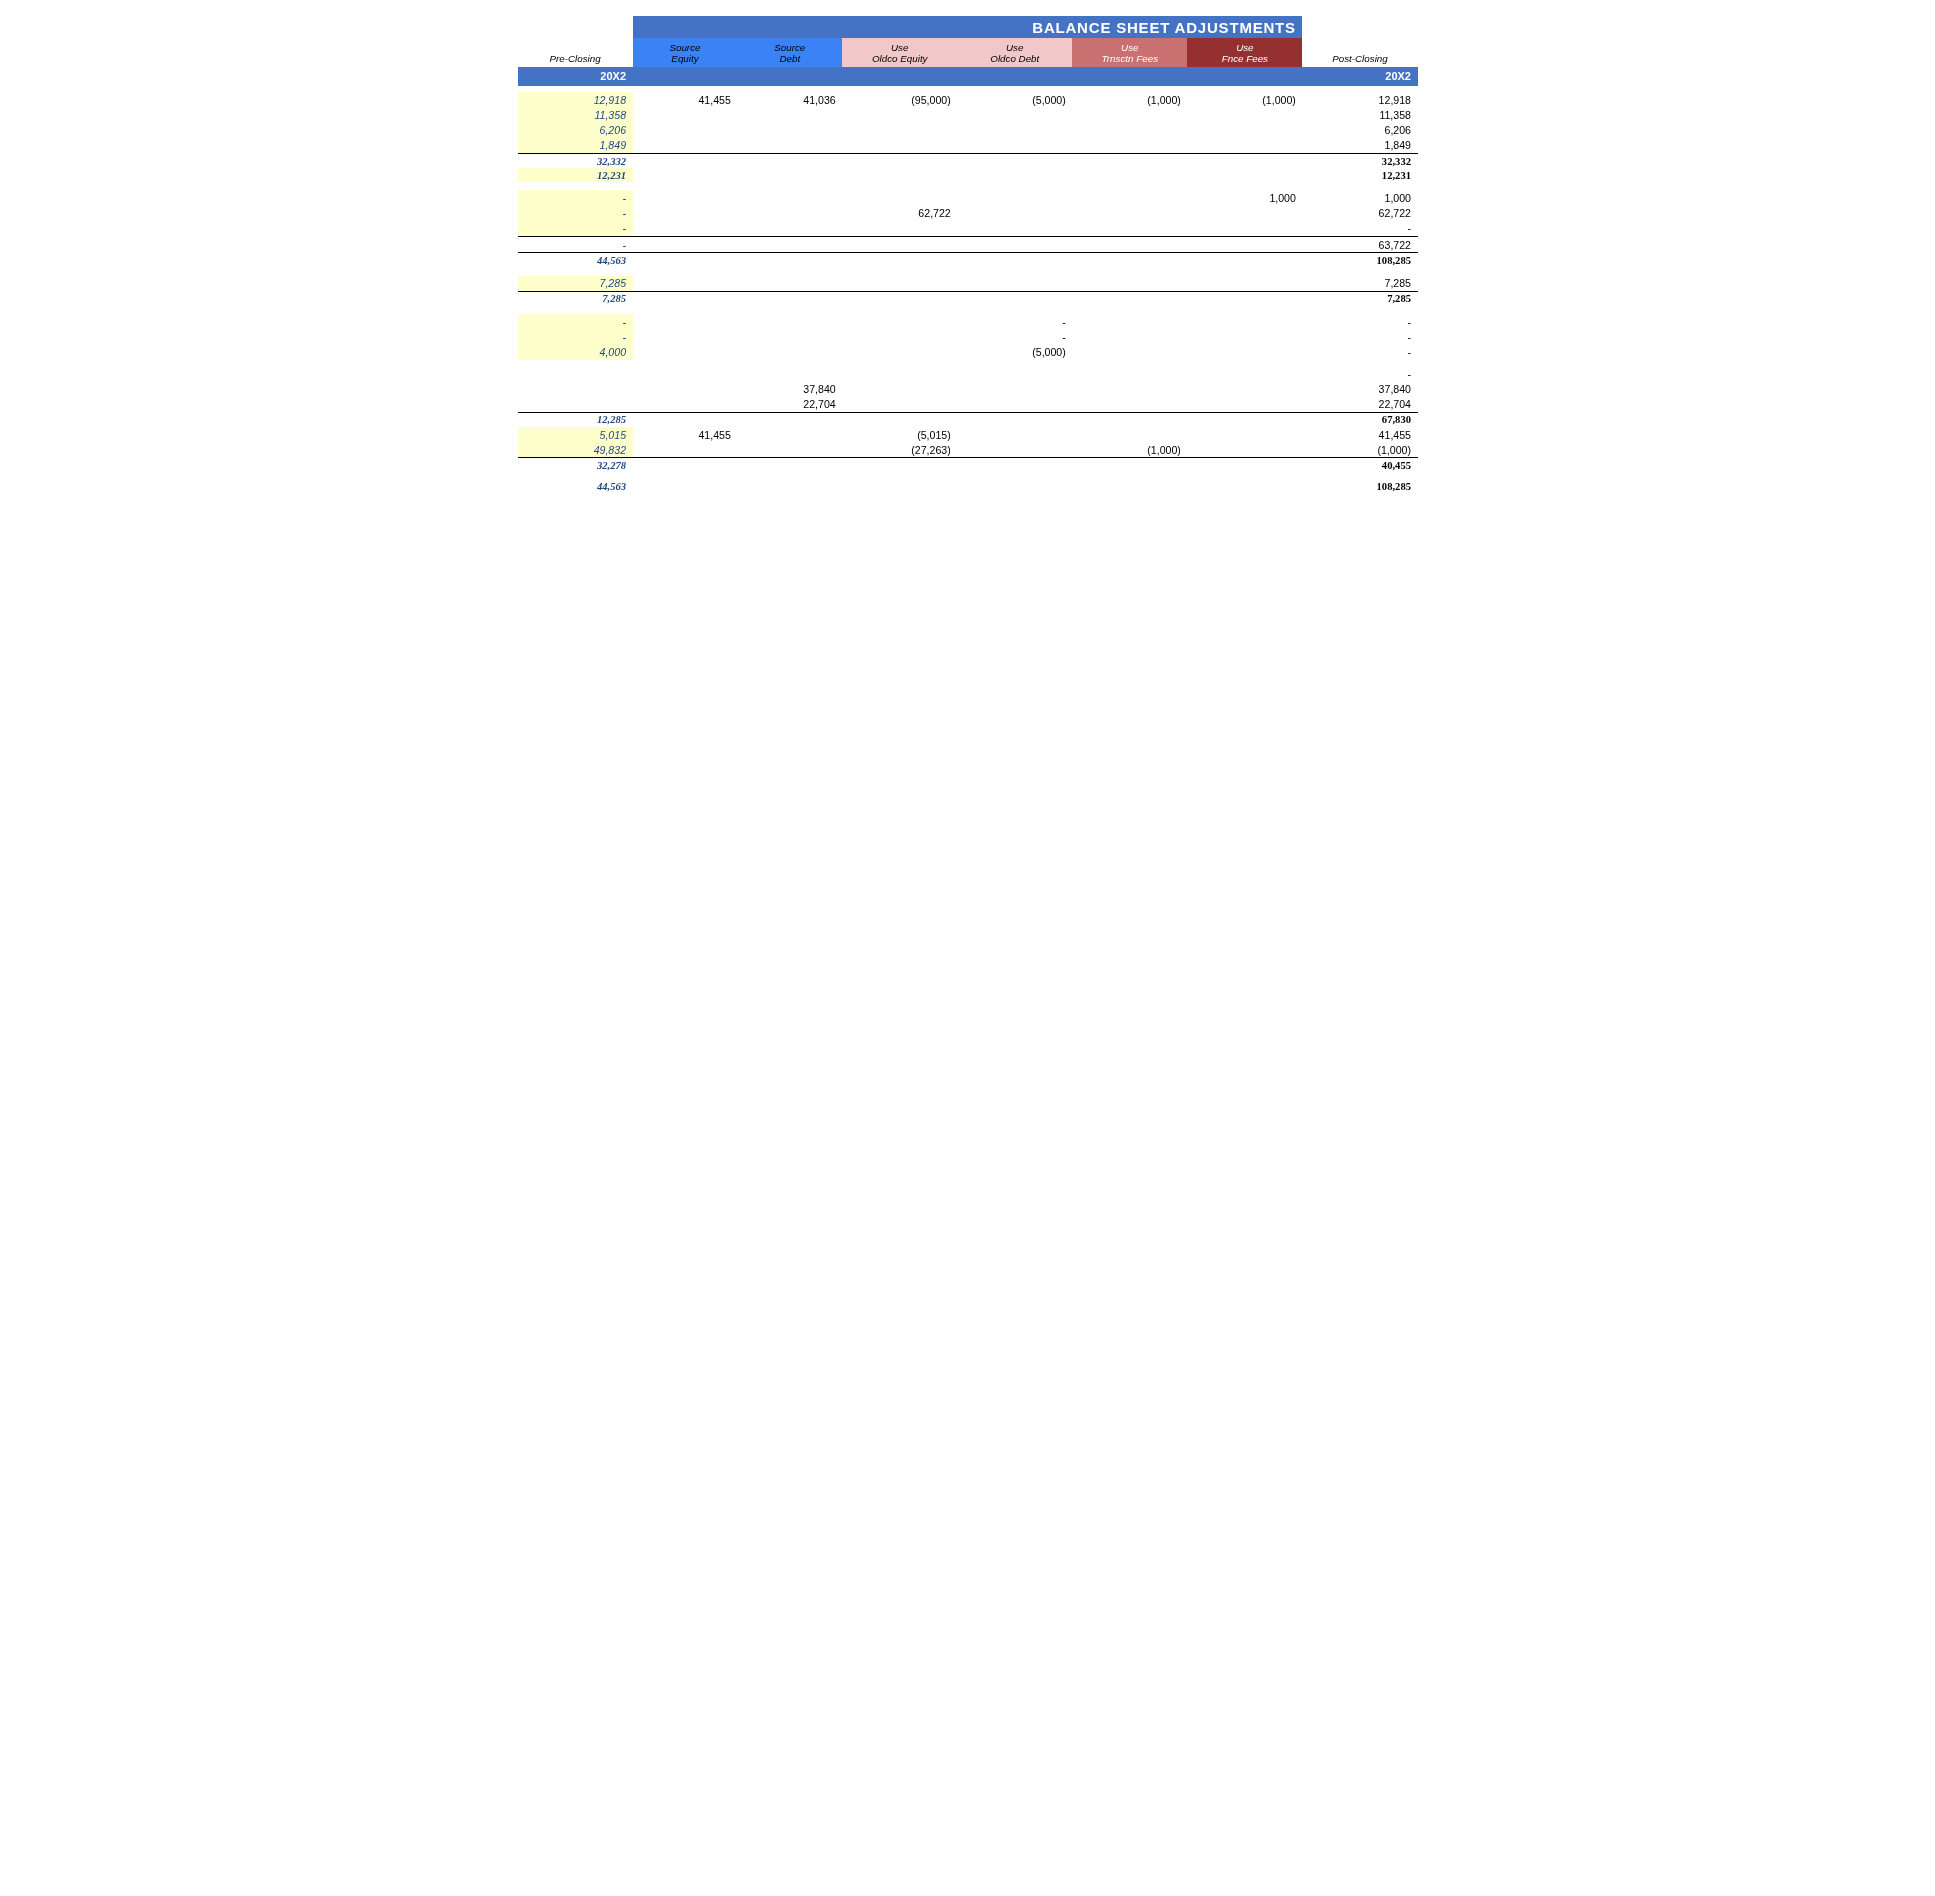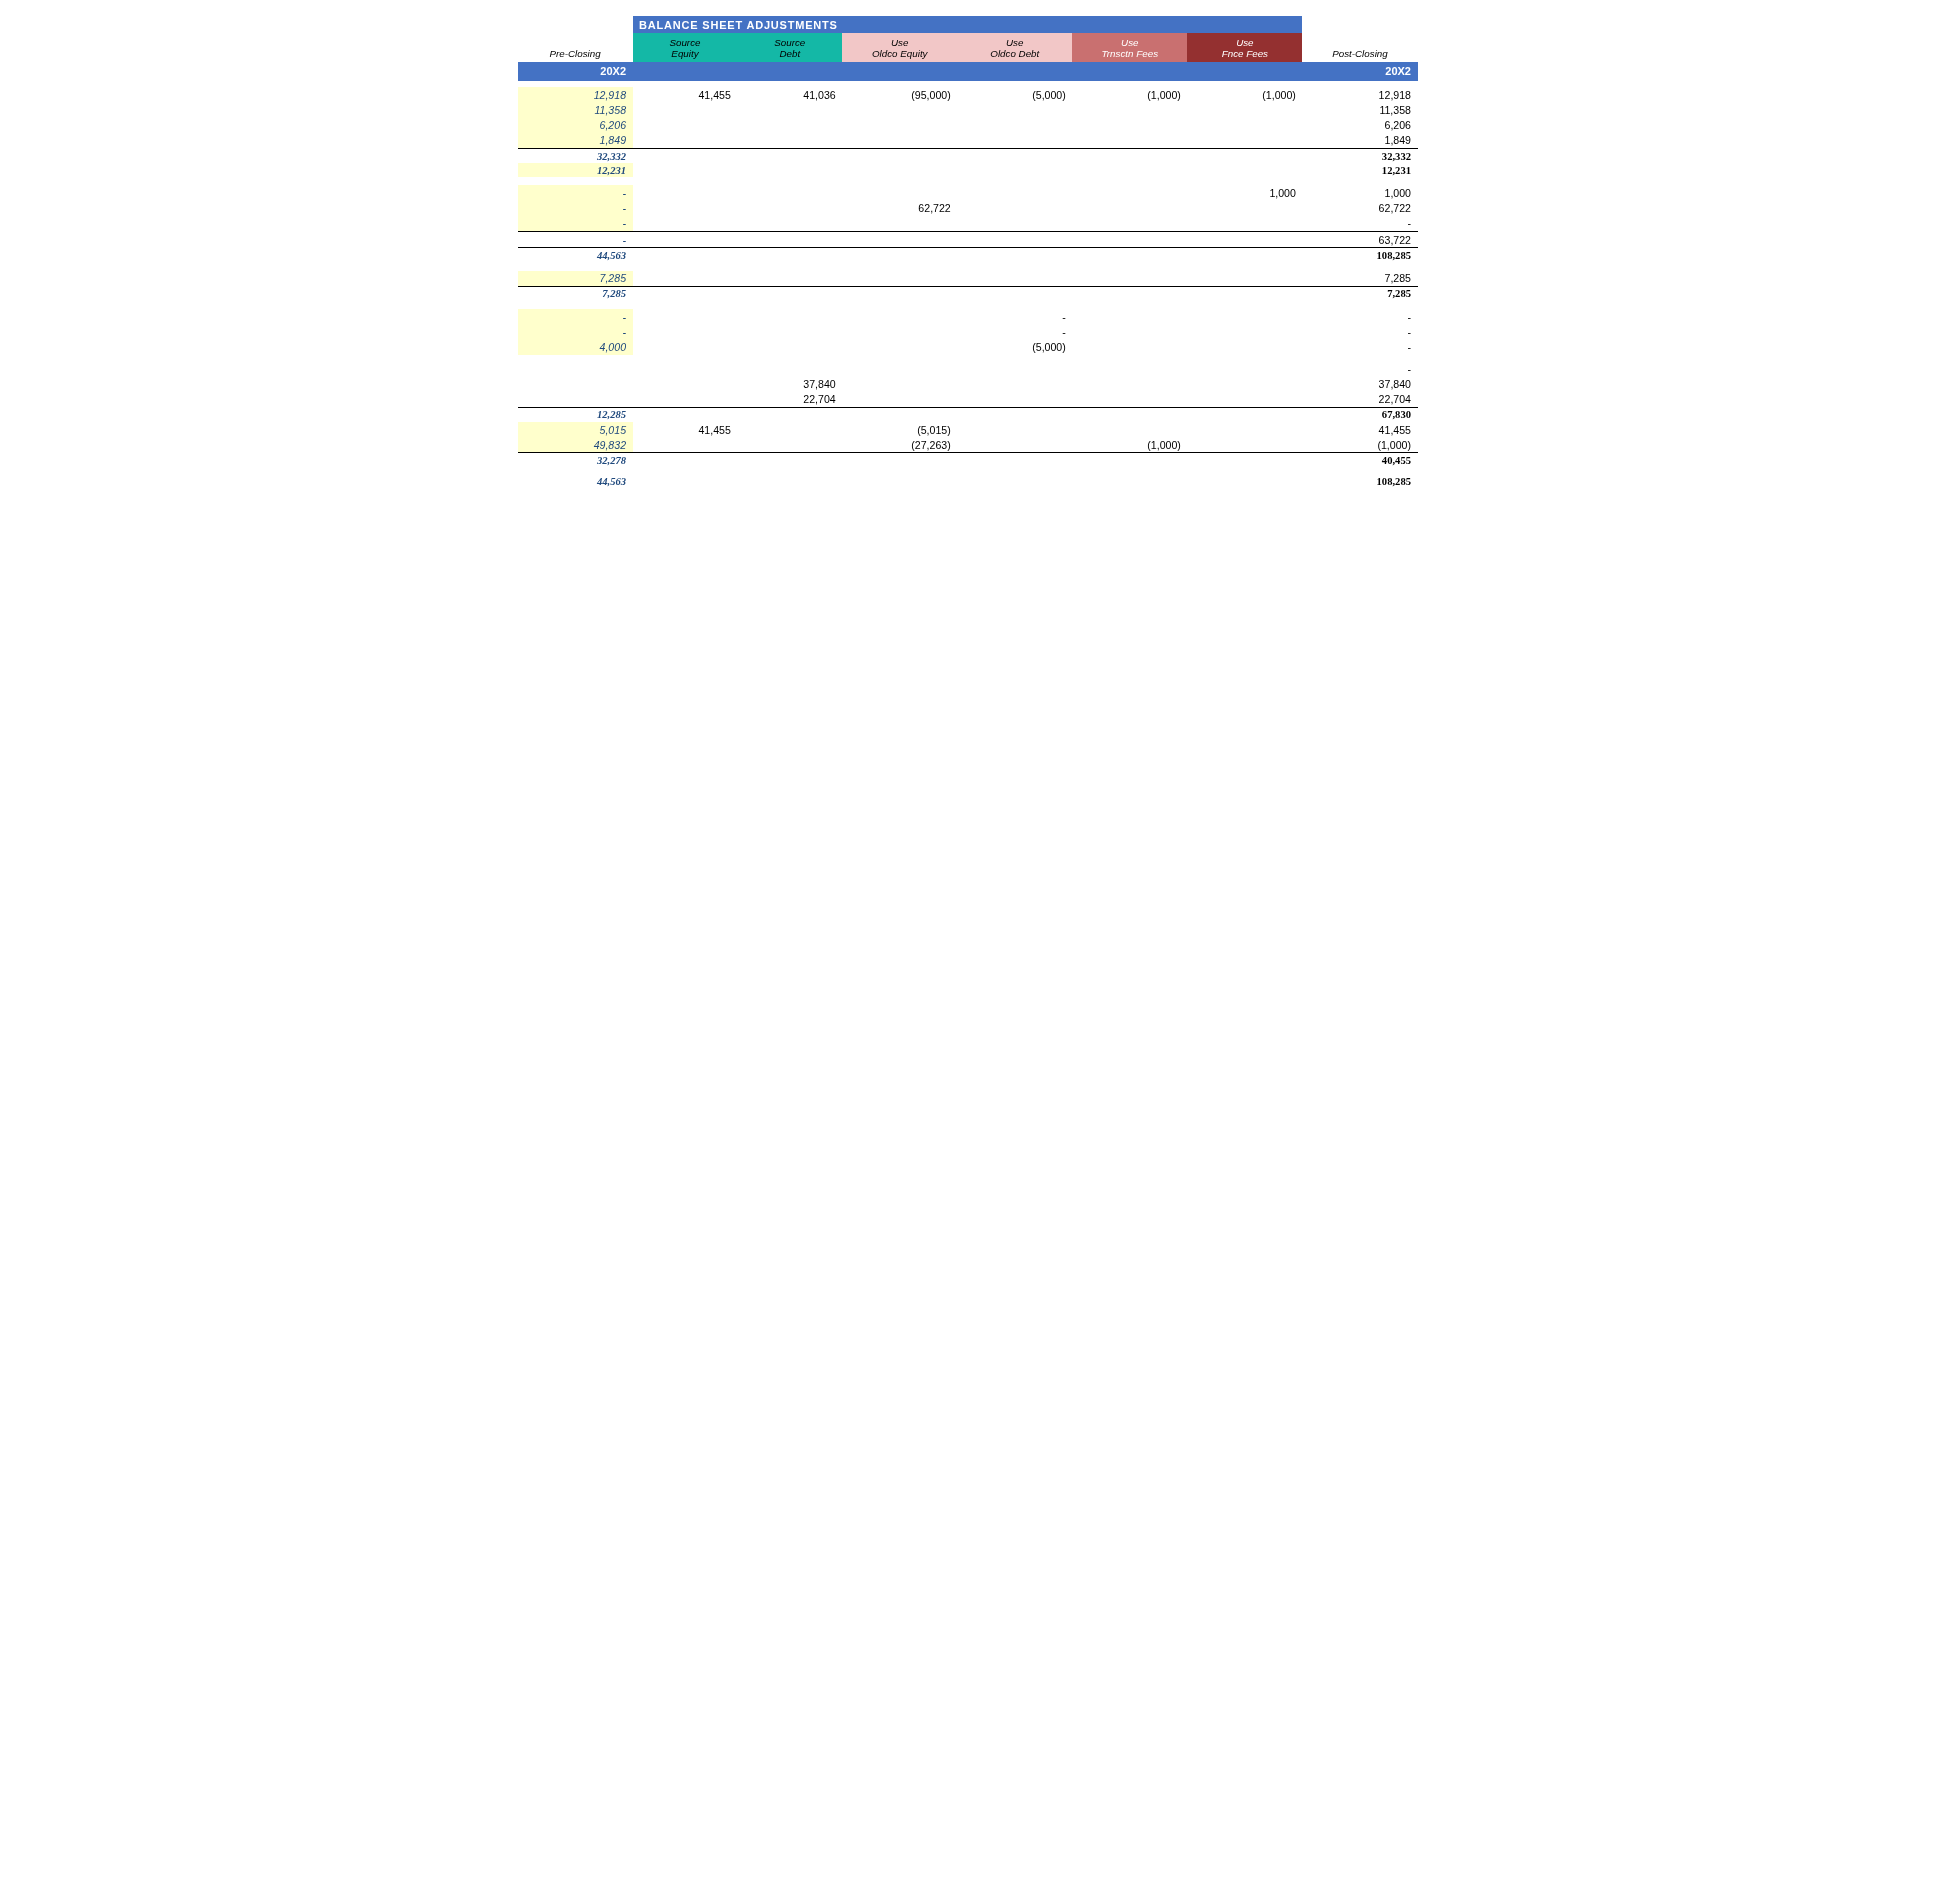--- a/index.html
+++ b/index.html
@@ -23,27 +23,27 @@
       text-align: right;
       white-space: nowrap;
     }
     td:first-child, th:first-child {
       text-align: right;
     }
     
     .header-main {
       background: #4472c4;
       color: #fff;
-      text-align: left;
+      text-align: right;
       font-weight: bold;
-      font-size: 11px;
+      font-size: 15px;
       letter-spacing: 0.8px;
     }
     .header-sub th {
-      background: #14b8a6;
+      background: #3b82f6;
       font-style: italic;
       font-weight: normal;
       font-size: 9.8px;
       text-align: center;
       vertical-align: bottom;
       padding: 3.3px 4.9px;
     }
     .header-sub th.pre-closing-lbl,
     .header-sub th.post-closing-lbl {
       background: #fff;

